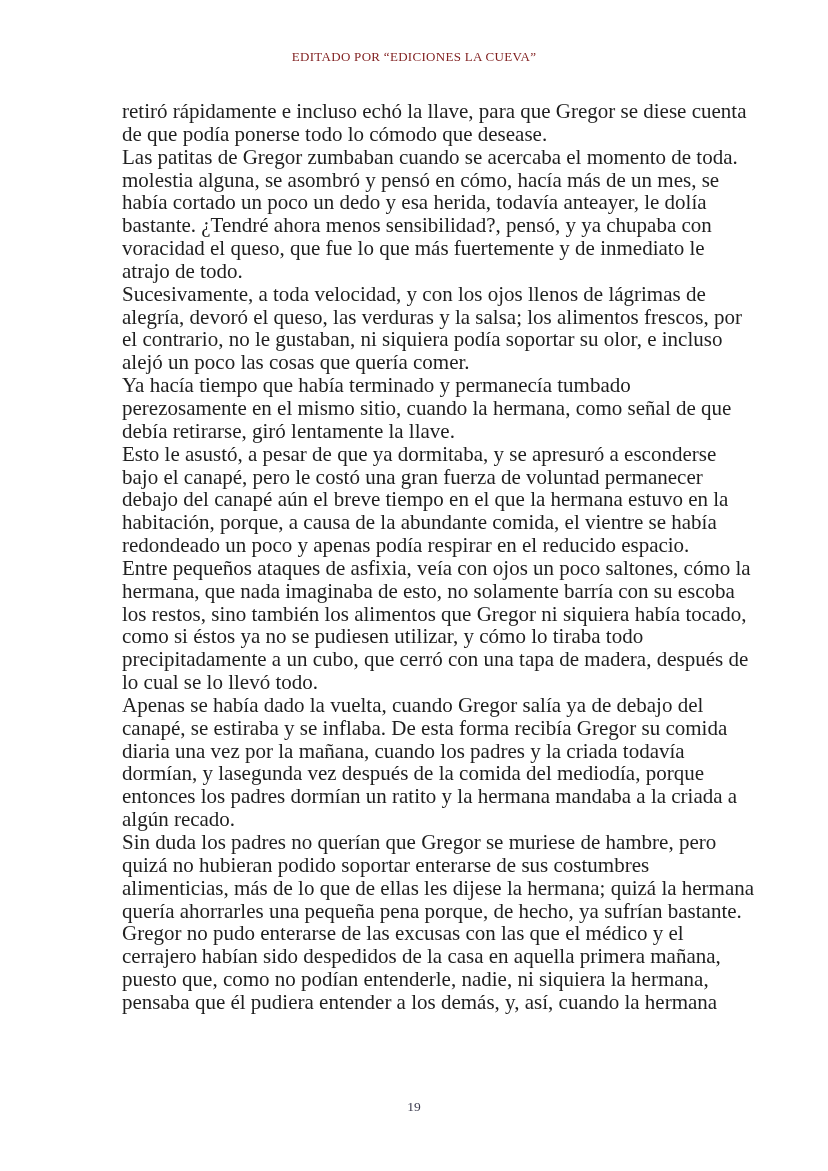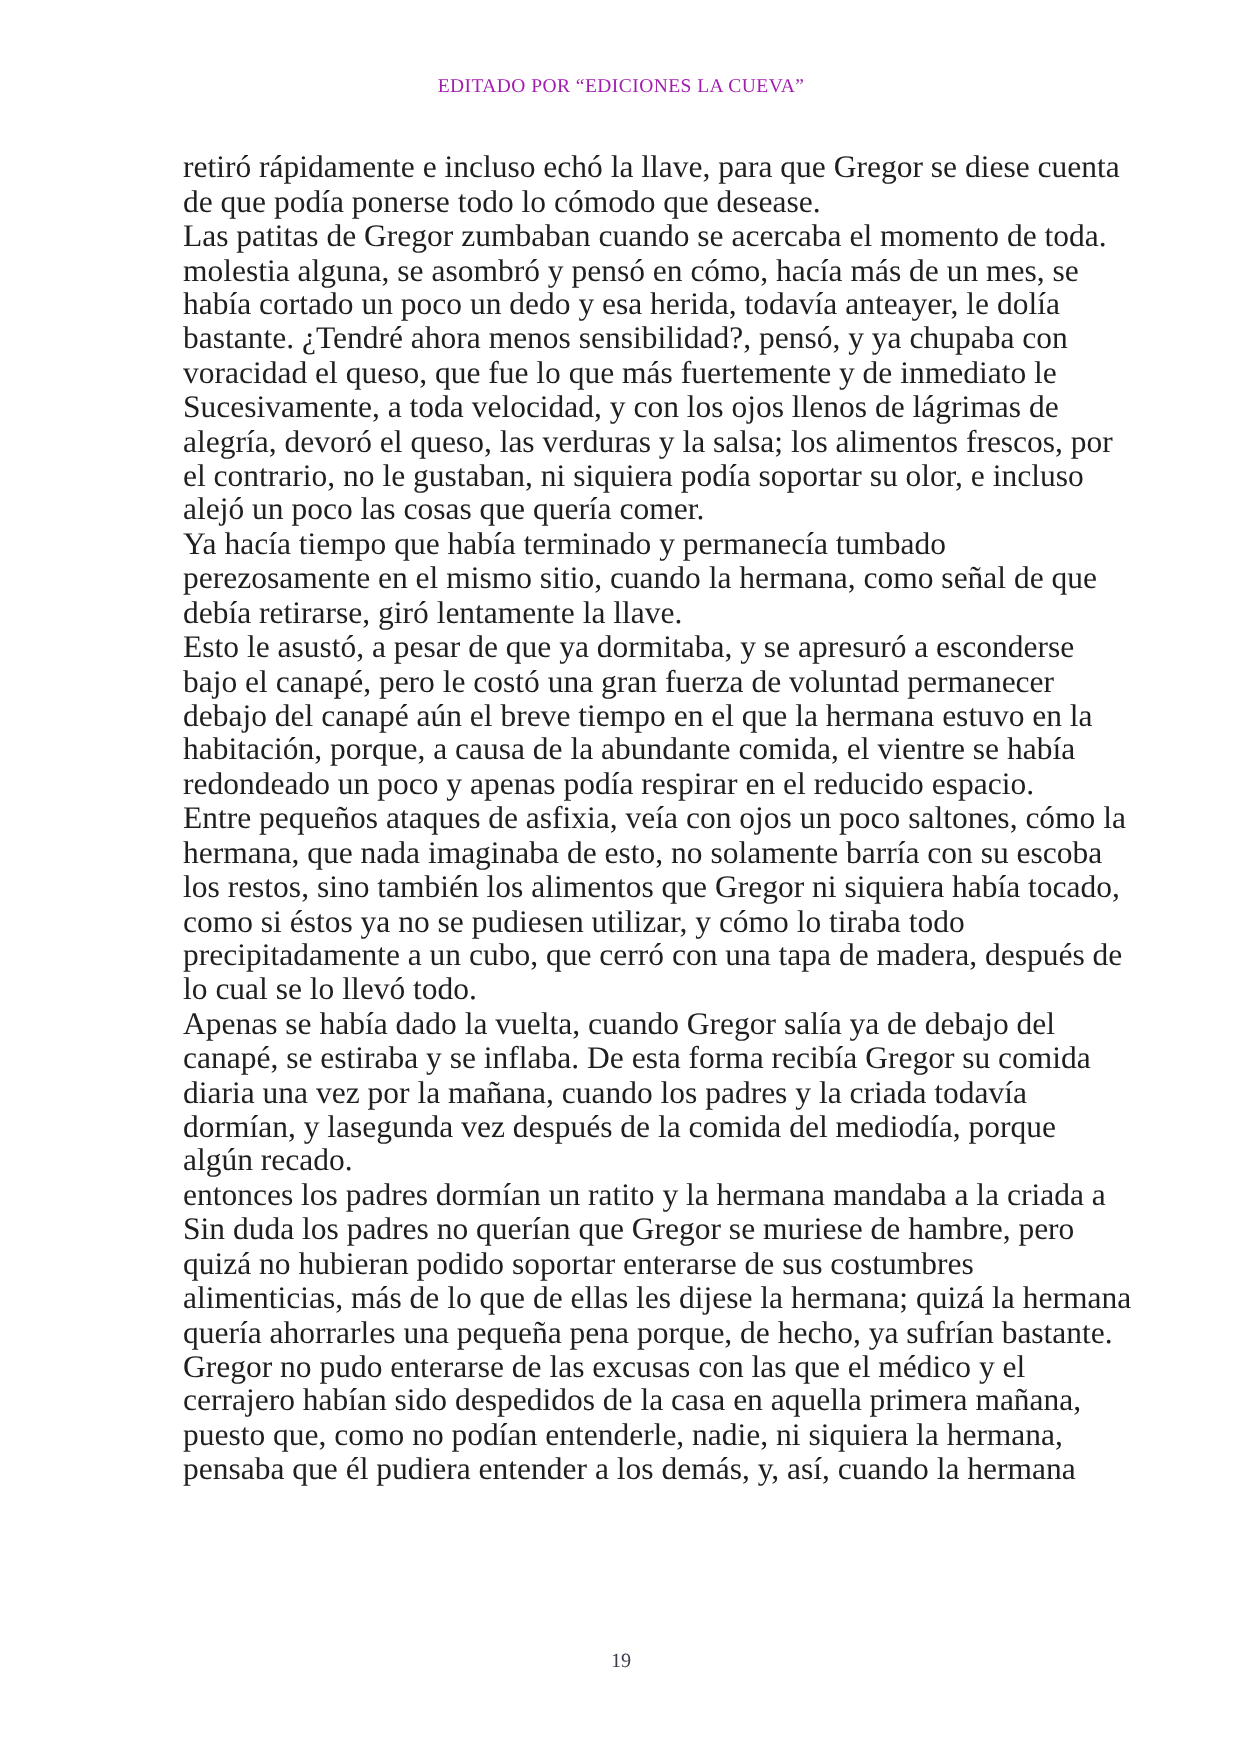--- a/index.html
+++ b/index.html
@@ -48,33 +48,34 @@
     left: 0;
     right: 0;
     text-align: center;
     font-size: 13.5px;
   }
 </style>
 </head>
 <body>
 
 <div class="page">
-  <div class="running-header" style="color: #a21caf; font-family: Liberation Serif, serif;">EDITADO POR “EDICIONES LA CUEVA”</div>
+  <div class="running-header" style="color: #7f1d1d; font-family: Liberation Serif, serif;">EDITADO POR “EDICIONES LA CUEVA”</div>
 
   <div class="body-text" style="color: rgb(31, 31, 31);">
       <div class="paragraph">
         <div class="line">retiró rápidamente e incluso echó la llave, para que Gregor se diese cuenta</div>
         <div class="line">de que podía ponerse todo lo cómodo que desease.</div>
       </div>
       <div class="paragraph">
         <div class="line">Las patitas de Gregor zumbaban cuando se acercaba el momento de toda.</div>
         <div class="line">molestia alguna, se asombró y pensó en cómo, hacía más de un mes, se</div>
         <div class="line">había cortado un poco un dedo y esa herida, todavía anteayer, le dolía</div>
         <div class="line">bastante. ¿Tendré ahora menos sensibilidad?, pensó, y ya chupaba con</div>
         <div class="line">voracidad el queso, que fue lo que más fuertemente y de inmediato le</div>
+        <div class="line">atrajo de todo.</div>
       </div>
       <div class="paragraph">
         <div class="line">Sucesivamente, a toda velocidad, y con los ojos llenos de lágrimas de</div>
         <div class="line">alegría, devoró el queso, las verduras y la salsa; los alimentos frescos, por</div>
         <div class="line">el contrario, no le gustaban, ni siquiera podía soportar su olor, e incluso</div>
         <div class="line">alejó un poco las cosas que quería comer.</div>
       </div>
       <div class="paragraph">
         <div class="line">Ya hacía tiempo que había terminado y permanecía tumbado</div>
         <div class="line">perezosamente en el mismo sitio, cuando la hermana, como señal de que</div>
@@ -93,22 +94,22 @@
         <div class="line">los restos, sino también los alimentos que Gregor ni siquiera había tocado,</div>
         <div class="line">como si éstos ya no se pudiesen utilizar, y cómo lo tiraba todo</div>
         <div class="line">precipitadamente a un cubo, que cerró con una tapa de madera, después de</div>
         <div class="line">lo cual se lo llevó todo.</div>
       </div>
       <div class="paragraph">
         <div class="line">Apenas se había dado la vuelta, cuando Gregor salía ya de debajo del</div>
         <div class="line">canapé, se estiraba y se inflaba. De esta forma recibía Gregor su comida</div>
         <div class="line">diaria una vez por la mañana, cuando los padres y la criada todavía</div>
         <div class="line">dormían, y lasegunda vez después de la comida del mediodía, porque</div>
+        <div class="line">entonces los padres dormían un ratito y la hermana mandaba a la criada a</div>
         <div class="line">algún recado.</div>
-        <div class="line">entonces los padres dormían un ratito y la hermana mandaba a la criada a</div>
       </div>
       <div class="paragraph">
         <div class="line">Sin duda los padres no querían que Gregor se muriese de hambre, pero</div>
         <div class="line">quizá no hubieran podido soportar enterarse de sus costumbres</div>
         <div class="line">alimenticias, más de lo que de ellas les dijese la hermana; quizá la hermana</div>
         <div class="line">quería ahorrarles una pequeña pena porque, de hecho, ya sufrían bastante.</div>
         <div class="line">Gregor no pudo enterarse de las excusas con las que el médico y el</div>
         <div class="line">cerrajero habían sido despedidos de la casa en aquella primera mañana,</div>
         <div class="line">puesto que, como no podían entenderle, nadie, ni siquiera la hermana,</div>
         <div class="line">pensaba que él pudiera entender a los demás, y, así, cuando la hermana</div>

